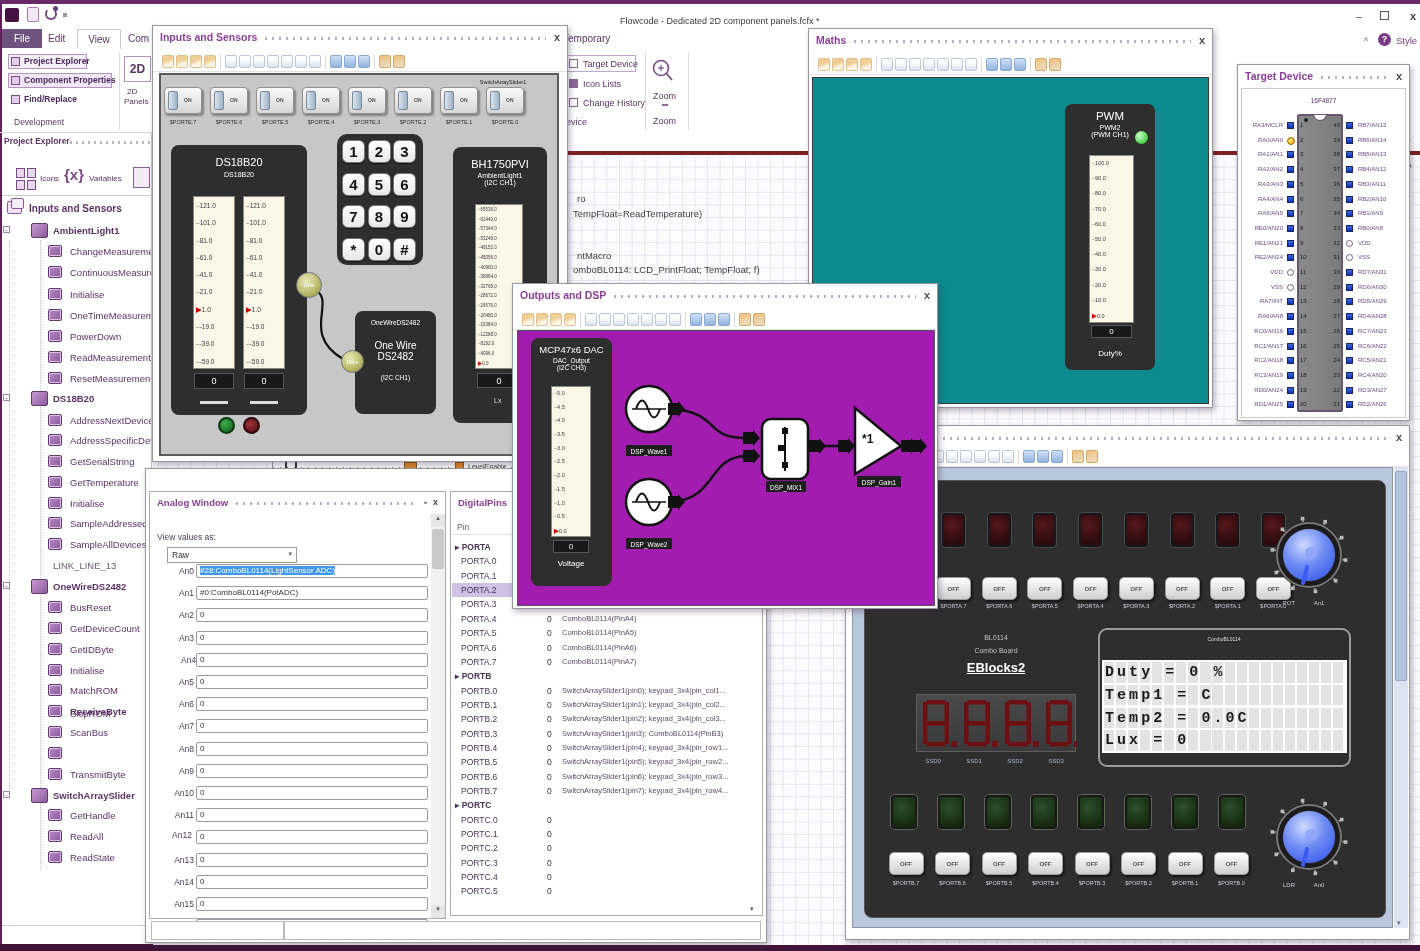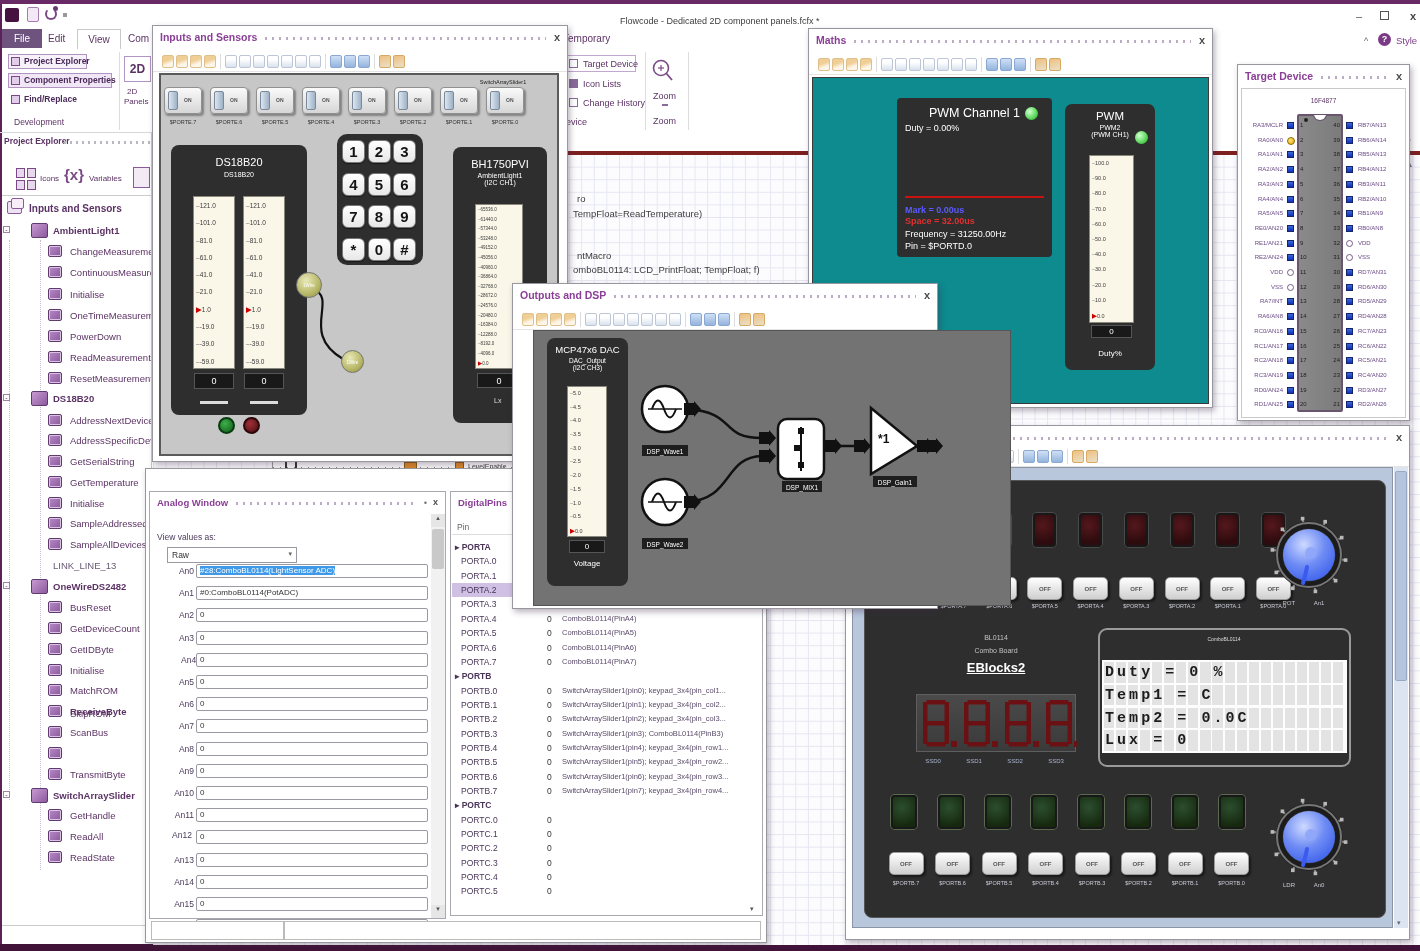--- a/index.html
+++ b/index.html
@@ -195,30 +195,20 @@
 </div>
 <div class="ab" style="left:2px;top:925px;width:150px;height:1px;background:#ccc"></div>
 <div class="win" style="left:808px;top:28px;width:405px;height:380px">
 <div class="tt">
         <b>Maths</b>
         <i class="dots"></i>
         <span class="tx">x</span>
       </div>
 <div class="tbar" style="top:22px"><span class="ti t1"></span><span class="ti t1"></span><span class="ti t1"></span><span class="ti t1"></span><span class="tsep"></span><span class="ti t2"></span><span class="ti t2"></span><span class="ti t2"></span><span class="ti t2"></span><span class="ti t2"></span><span class="ti t2"></span><span class="ti t2"></span><span class="tsep"></span><span class="ti t3"></span><span class="ti t3"></span><span class="ti t3"></span><span class="tsep"></span><span class="ti t4"></span><span class="ti t4"></span></div>
 <div class="ab" style="left:3px;top:48px;width:397px;height:327px;background:#0d8b8f;border:1px solid #3a3a3a">
-<div class="dk" style="left:84px;top:20px;width:155px;height:159px;border-radius:4px">
-<div style="font-size:12.5px;margin-top:8px">PWM Channel 1</div>
-<div class="ab" style="left:128px;top:9px;width:13px;height:13px;border-radius:50%;background:radial-gradient(circle at 35% 35%,#d2ffd2,#57d657 60%,#2a9a2a)"></div>
-<div style="font-size:9px;text-align:left;margin:3px 0 0 8px">Duty = 0.00%</div>
-<div class="ab" style="left:8px;top:98px;width:139px;height:2px;background:#cc1111"></div>
-<div class="ab" style="left:8px;top:107px;font-size:9px;color:#5a5aff;font-weight:bold">Mark = 0.00us</div>
-<div class="ab" style="left:8px;top:118px;font-size:9px;color:#e03030;font-weight:bold">Space = 32.00us</div>
-<div class="ab" style="left:8px;top:131px;font-size:9px;text-align:left">Frequency = 31250.00Hz</div>
-<div class="ab" style="left:8px;top:143px;font-size:9px;text-align:left">Pin = $PORTD.0</div>
-</div>
 <div class="dk" style="left:252px;top:26px;width:90px;height:266px;border-radius:7px">
 <div style="font-size:11.5px;margin-top:6px">PWM</div>
 <div style="font-size:7px;margin-top:2px">PWM2</div>
 <div style="font-size:7px">(PWM CH1)</div>
 <div class="ab" style="left:70px;top:27px;width:13px;height:13px;border-radius:50%;background:radial-gradient(circle at 35% 35%,#d2ffd2,#57d657 60%,#2a9a2a)"></div>
 <div class="sc" style="left:24px;top:51px;width:45px;height:168px">
             <div class="scr" style="height:15.2px;line-height:15.2px;font-size:5.5px;padding-left:2px"><span style="color:#777">–</span>100.0</div>
             <div class="scr" style="height:15.2px;line-height:15.2px;font-size:5.5px;padding-left:2px"><span style="color:#777">–</span>90.0</div>
             <div class="scr" style="height:15.2px;line-height:15.2px;font-size:5.5px;padding-left:2px"><span style="color:#777">–</span>80.0</div>
             <div class="scr" style="height:15.2px;line-height:15.2px;font-size:5.5px;padding-left:2px"><span style="color:#777">–</span>70.0</div>
@@ -648,20 +638,26 @@
 <div class="key" style="left:232.0px;top:65.0px">3</div>
 <div class="key" style="left:181.0px;top:97.5px">4</div>
 <div class="key" style="left:206.5px;top:97.5px">5</div>
 <div class="key" style="left:232.0px;top:97.5px">6</div>
 <div class="key" style="left:181.0px;top:130.0px">7</div>
 <div class="key" style="left:206.5px;top:130.0px">8</div>
 <div class="key" style="left:232.0px;top:130.0px">9</div>
 <div class="key" style="left:181.0px;top:162.5px">*</div>
 <div class="key" style="left:206.5px;top:162.5px">0</div>
 <div class="key" style="left:232.0px;top:162.5px">#</div>
+<div class="dk" style="left:194px;top:236px;width:81px;height:103px;border-radius:8px">
+<div style="font-size:6.5px;margin-top:8px">OneWireDS2482</div>
+<div style="font-size:10px;margin-top:14px">One Wire</div>
+<div style="font-size:10px">DS2482</div>
+<div style="font-size:6.5px;margin-top:12px">(I2C CH1)</div>
+</div>
 <div class="dk" style="left:292px;top:72px;width:94px;height:276px;border-radius:8px">
 <div style="font-size:11px;margin-top:11px">BH1750PVI</div>
 <div style="font-size:7px;margin-top:2px">AmbientLight1</div>
 <div style="font-size:7px">(I2C CH1)</div>
 </div>
 <div class="sc" style="left:314px;top:129px;width:48px;height:165px">
           <div class="scr" style="height:9.6px;line-height:9.6px;font-size:4.5px;padding-left:2px"><span style="color:#777">–</span>65536.0</div>
           <div class="scr" style="height:9.6px;line-height:9.6px;font-size:4.5px;padding-left:2px"><span style="color:#777">–</span>61440.0</div>
           <div class="scr" style="height:9.6px;line-height:9.6px;font-size:4.5px;padding-left:2px"><span style="color:#777">–</span>57344.0</div>
           <div class="scr" style="height:9.6px;line-height:9.6px;font-size:4.5px;padding-left:2px"><span style="color:#777">–</span>53248.0</div>
@@ -807,21 +803,21 @@
 <div class="ab" style="left:5px;top:452px;width:133px;height:19px;border:1px solid #bbb;background:#fff"></div>
 <div class="ab" style="left:138px;top:452px;width:477px;height:19px;border:1px solid #bbb;background:#fff"></div>
 </div>
 <div class="win" style="left:512px;top:283px;width:426px;height:326px">
 <div class="tt">
         <b>Outputs and DSP</b>
         <i class="dots"></i>
         <span class="tx">x</span>
       </div>
 <div class="tbar" style="top:22px"><span class="ti t1"></span><span class="ti t1"></span><span class="ti t1"></span><span class="ti t1"></span><span class="tsep"></span><span class="ti t2"></span><span class="ti t2"></span><span class="ti t2"></span><span class="ti t2"></span><span class="ti t2"></span><span class="ti t2"></span><span class="ti t2"></span><span class="tsep"></span><span class="ti t3"></span><span class="ti t3"></span><span class="ti t3"></span><span class="tsep"></span><span class="ti t4"></span><span class="ti t4"></span></div>
-<div class="ab" style="left:20px;top:46px;width:478px;height:276px;background:#737373;border:1px solid #555">
+<div class="ab" style="left:4px;top:46px;width:418px;height:276px;background:#a21caf;border:1px solid #555">
 <div class="dk" style="left:13px;top:7px;width:81px;height:248px;border-radius:8px">
 <div style="font-size:9.5px;margin-top:6px">MCP47x6 DAC</div>
 <div style="font-size:6.5px;margin-top:2px">DAC_Output</div>
 <div style="font-size:6.5px">(I2C CH3)</div>
 </div>
 <div class="sc" style="left:33px;top:55px;width:40px;height:151px">
           <div class="scr" style="height:13.7px;line-height:13.7px;font-size:5.5px;padding-left:2px"><span style="color:#777">–</span>5.0</div>
           <div class="scr" style="height:13.7px;line-height:13.7px;font-size:5.5px;padding-left:2px"><span style="color:#777">–</span>4.5</div>
           <div class="scr" style="height:13.7px;line-height:13.7px;font-size:5.5px;padding-left:2px"><span style="color:#777">–</span>4.0</div>
           <div class="scr" style="height:13.7px;line-height:13.7px;font-size:5.5px;padding-left:2px"><span style="color:#777">–</span>3.5</div>

